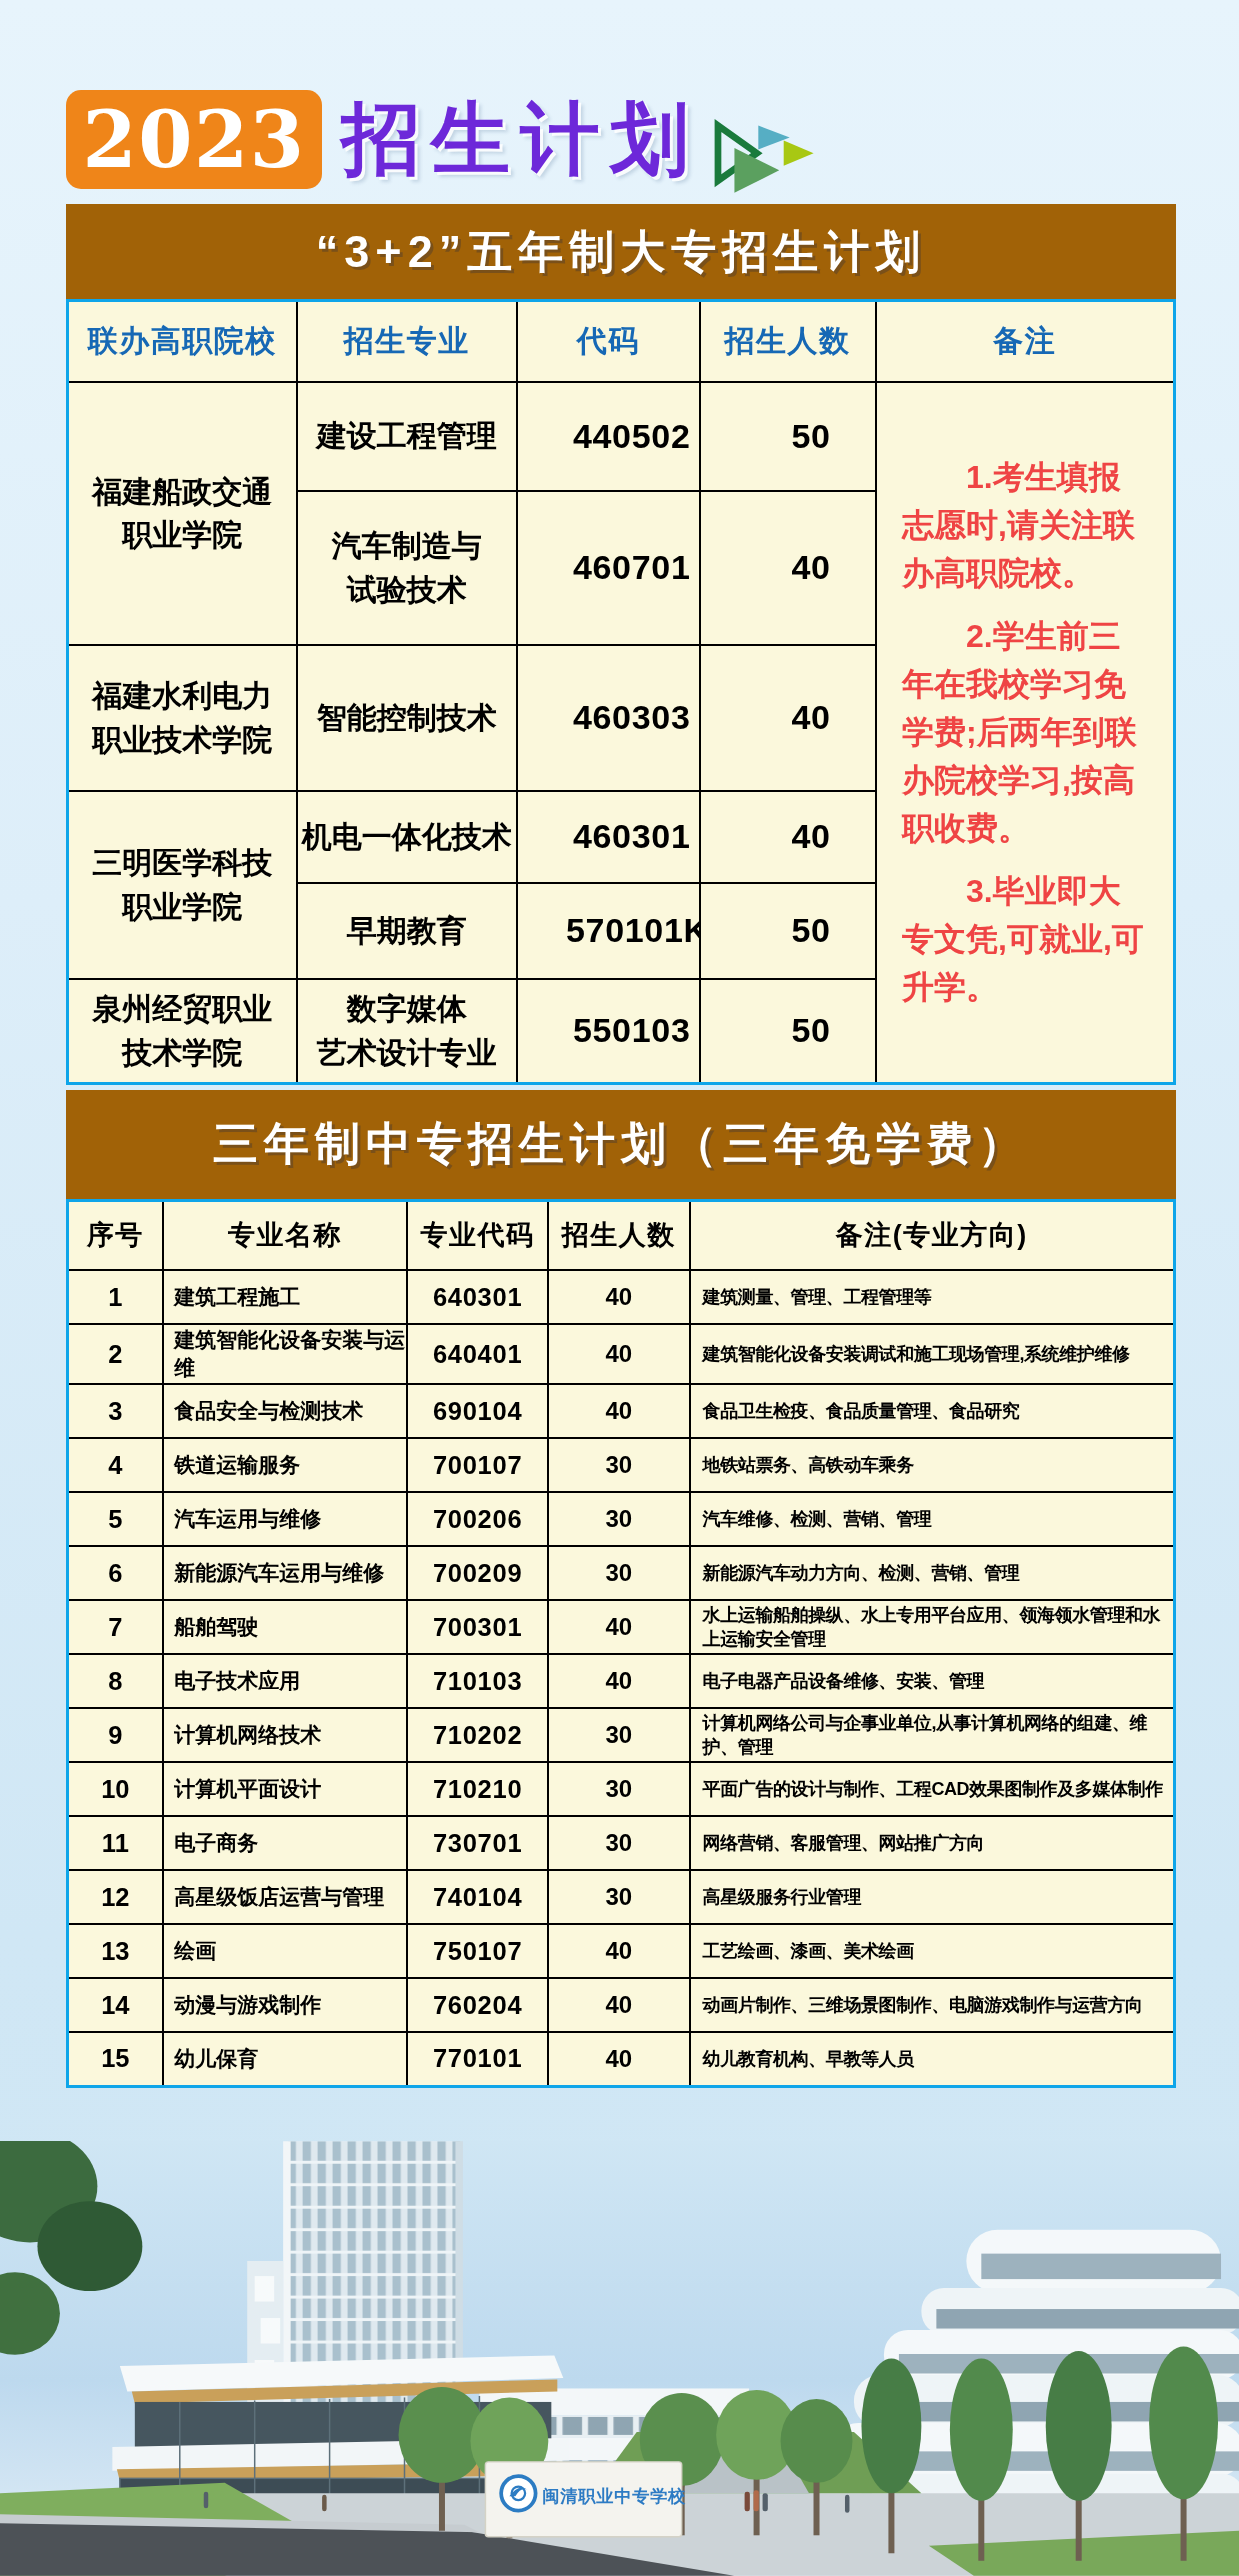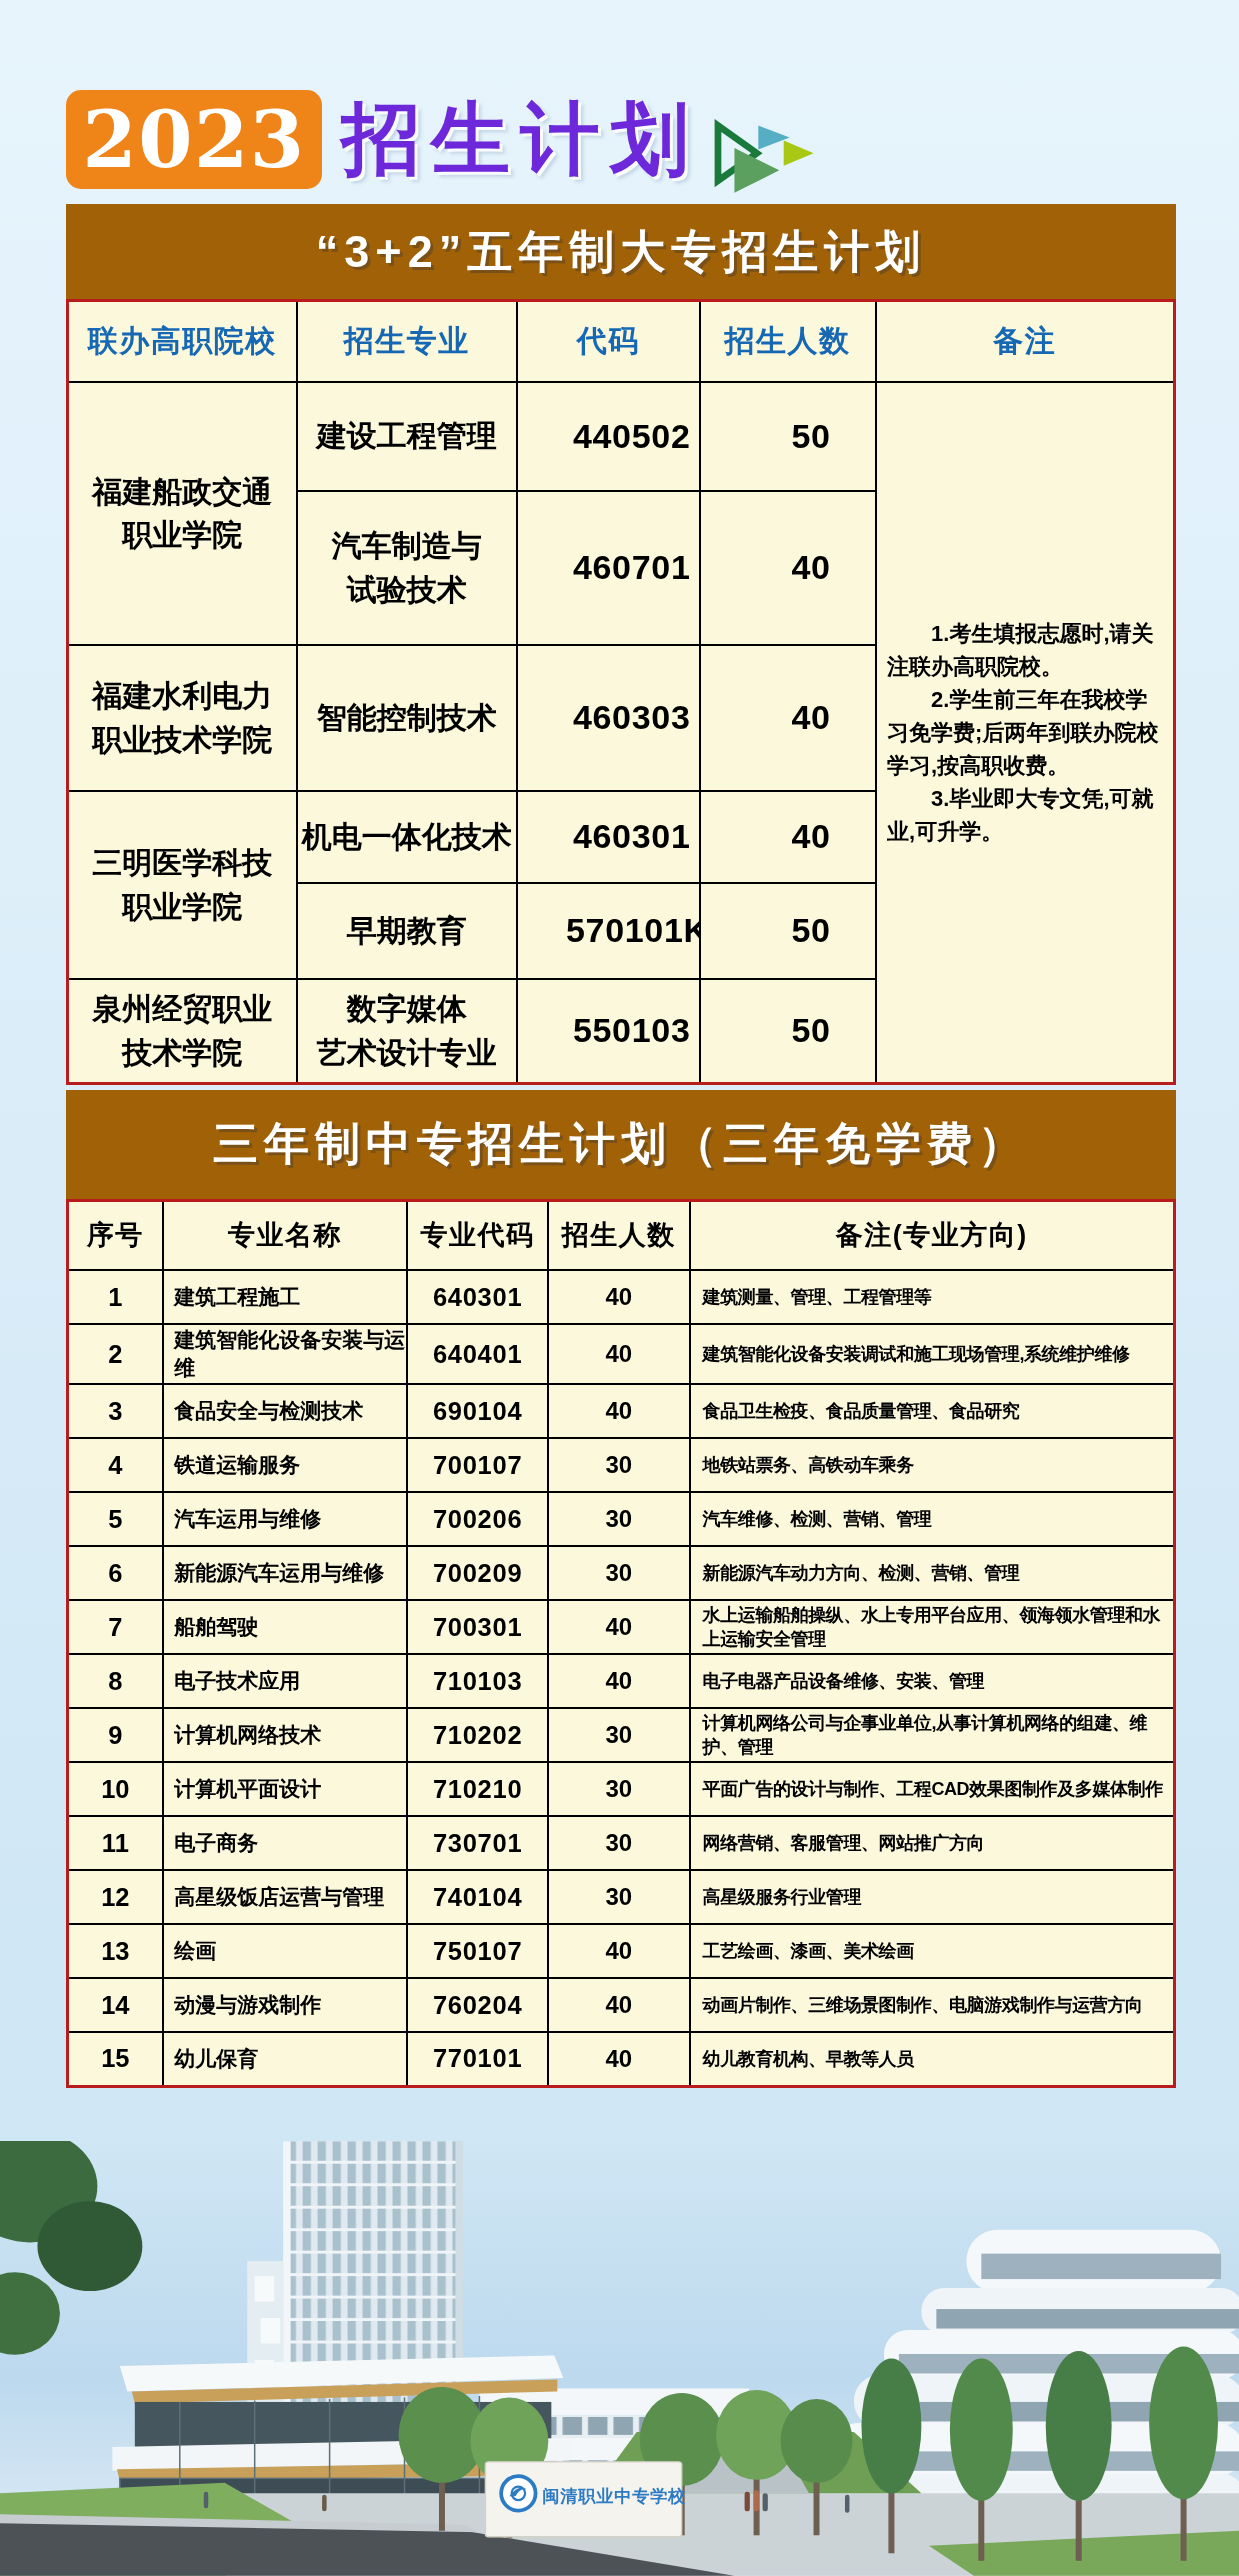--- a/index.html
+++ b/index.html
@@ -35,37 +35,37 @@
     font-weight:bold;font-size:45px;letter-spacing:6px;
     text-shadow:3px 3px 0 rgba(50,50,60,.35);
     white-space:nowrap;
   }
   .banner.b2{height:109px;}
   .gap6{height:4.5px;}
 
   
   table{border-collapse:collapse;table-layout:fixed;width:1110px;background:#fbf8dc;}
   td,th{border:2.2px solid #000;overflow:hidden;}
-  table{border:3px solid #b91c1c;}
+  table{border:3px solid #0ea5e9;}
   .thead-cell{
     color:#1668b5;font-weight:bold;font-size:30px;text-align:center;
     letter-spacing:1.5px;
   }
   .cell-c{color:#000;font-weight:bold;text-align:center;}
   .prewrap{white-space:pre-line;}
 
   
   .t1 .thead-cell{font-size:30px;}
   .t1 .school{font-size:30px;line-height:1.45;}
   .t1 .major{font-size:30px;line-height:1.45;}
   .t1 .code,.t1 .count{font-size:34px;letter-spacing:0.7px;padding-left:48px;}
   .t1 .notes-cell{vertical-align:middle;padding:7.5px 13.5px 7.5px 10.5px;}
   .t1 .note-p{
-    color:#000000;font-weight:bold;font-size:22px;line-height:1.5;
-    text-indent:2em;margin:0;
+    color:#ef4444;font-weight:bold;font-size:32px;line-height:1.5;
+    text-indent:2em;margin:15px;
   }
   tr.h-head{height:81px;}
   tr.h1{height:109px;} tr.h2{height:154px;} tr.h3{height:146px;}
   tr.h4{height:92px;} tr.h5{height:96px;} tr.h6{height:105px;}
 
   
   .t2 .thead-cell{font-size:27px;}
   .t2 tr{height:54px;}
   .t2 tr.h-head2{height:70px;}
   .t2 .no{font-size:25.5px;}

